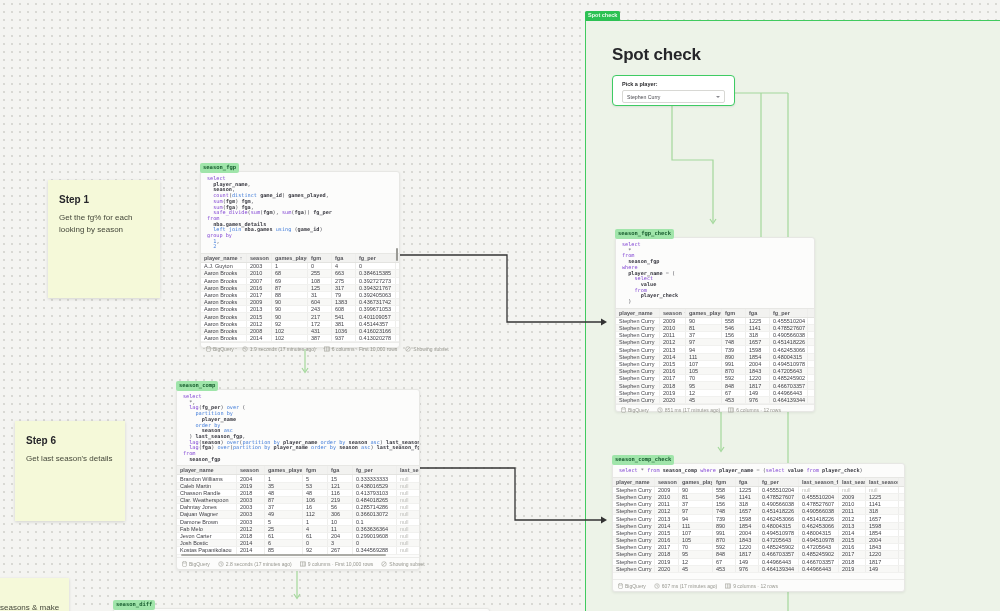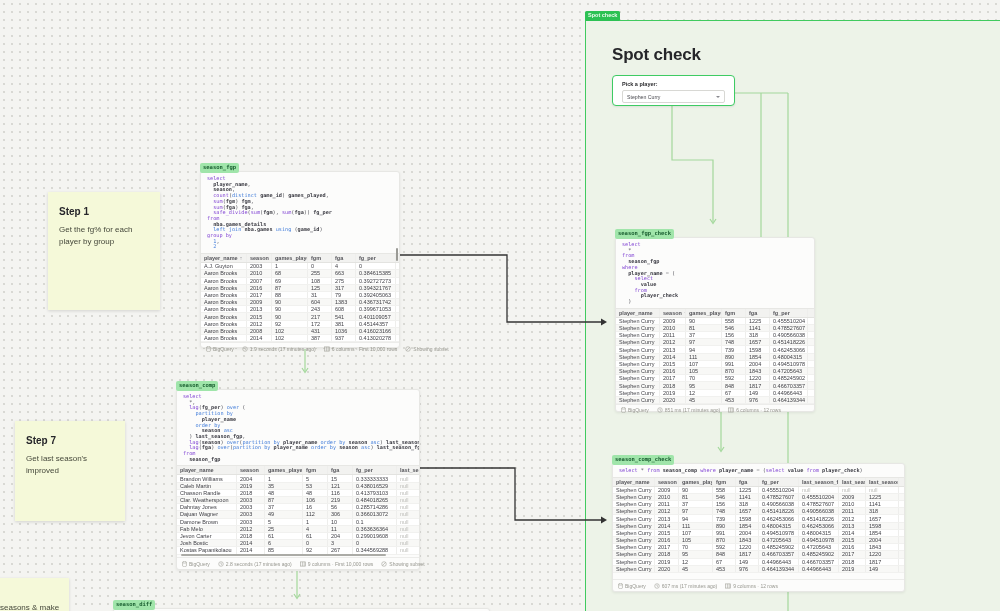--- a/index.html
+++ b/index.html
@@ -84,27 +84,27 @@
       <path d="M420 468 L515 468 L515 520 L601 520"></path>
     </g>
     <g fill="#333333" stroke="none">
       <path d="M607 322 l-6 -3.4 v6.8 z"></path>
       <path d="M607 520 l-6 -3.4 v6.8 z"></path>
     </g>
   </svg>
 
   <div class="h2">Spot check</div>
 
-  <div class="note" style="left:48px;top:192px;width:112px;height:118px;">
+  <div class="note" style="left:48px;top:180px;width:112px;height:118px;">
     <div class="nt">Step 1</div>
-    <div class="nb">Get the fg% for each player by group</div>
+    <div class="nb">Get the fg% for each looking by season</div>
   </div>
   <div class="note" style="left:15px;top:421px;width:110px;height:100px;">
-    <div class="nt">Step 7</div>
-    <div class="nb">Get last season's improved</div>
+    <div class="nt">Step 6</div>
+    <div class="nb">Get last season's details</div>
   </div>
   <div class="note" style="left:-44px;top:578px;width:113px;height:45px;padding:0;">
     <div class="nb" style="position:absolute;left:44px;top:24px;white-space:nowrap;">seasons &amp; make</div>
   </div>
 
   <div class="picker">
     <div class="picker-label">Pick a player:</div>
     <div class="select">
       <span>Stephen Curry</span>
       <span class="chev"></span>

